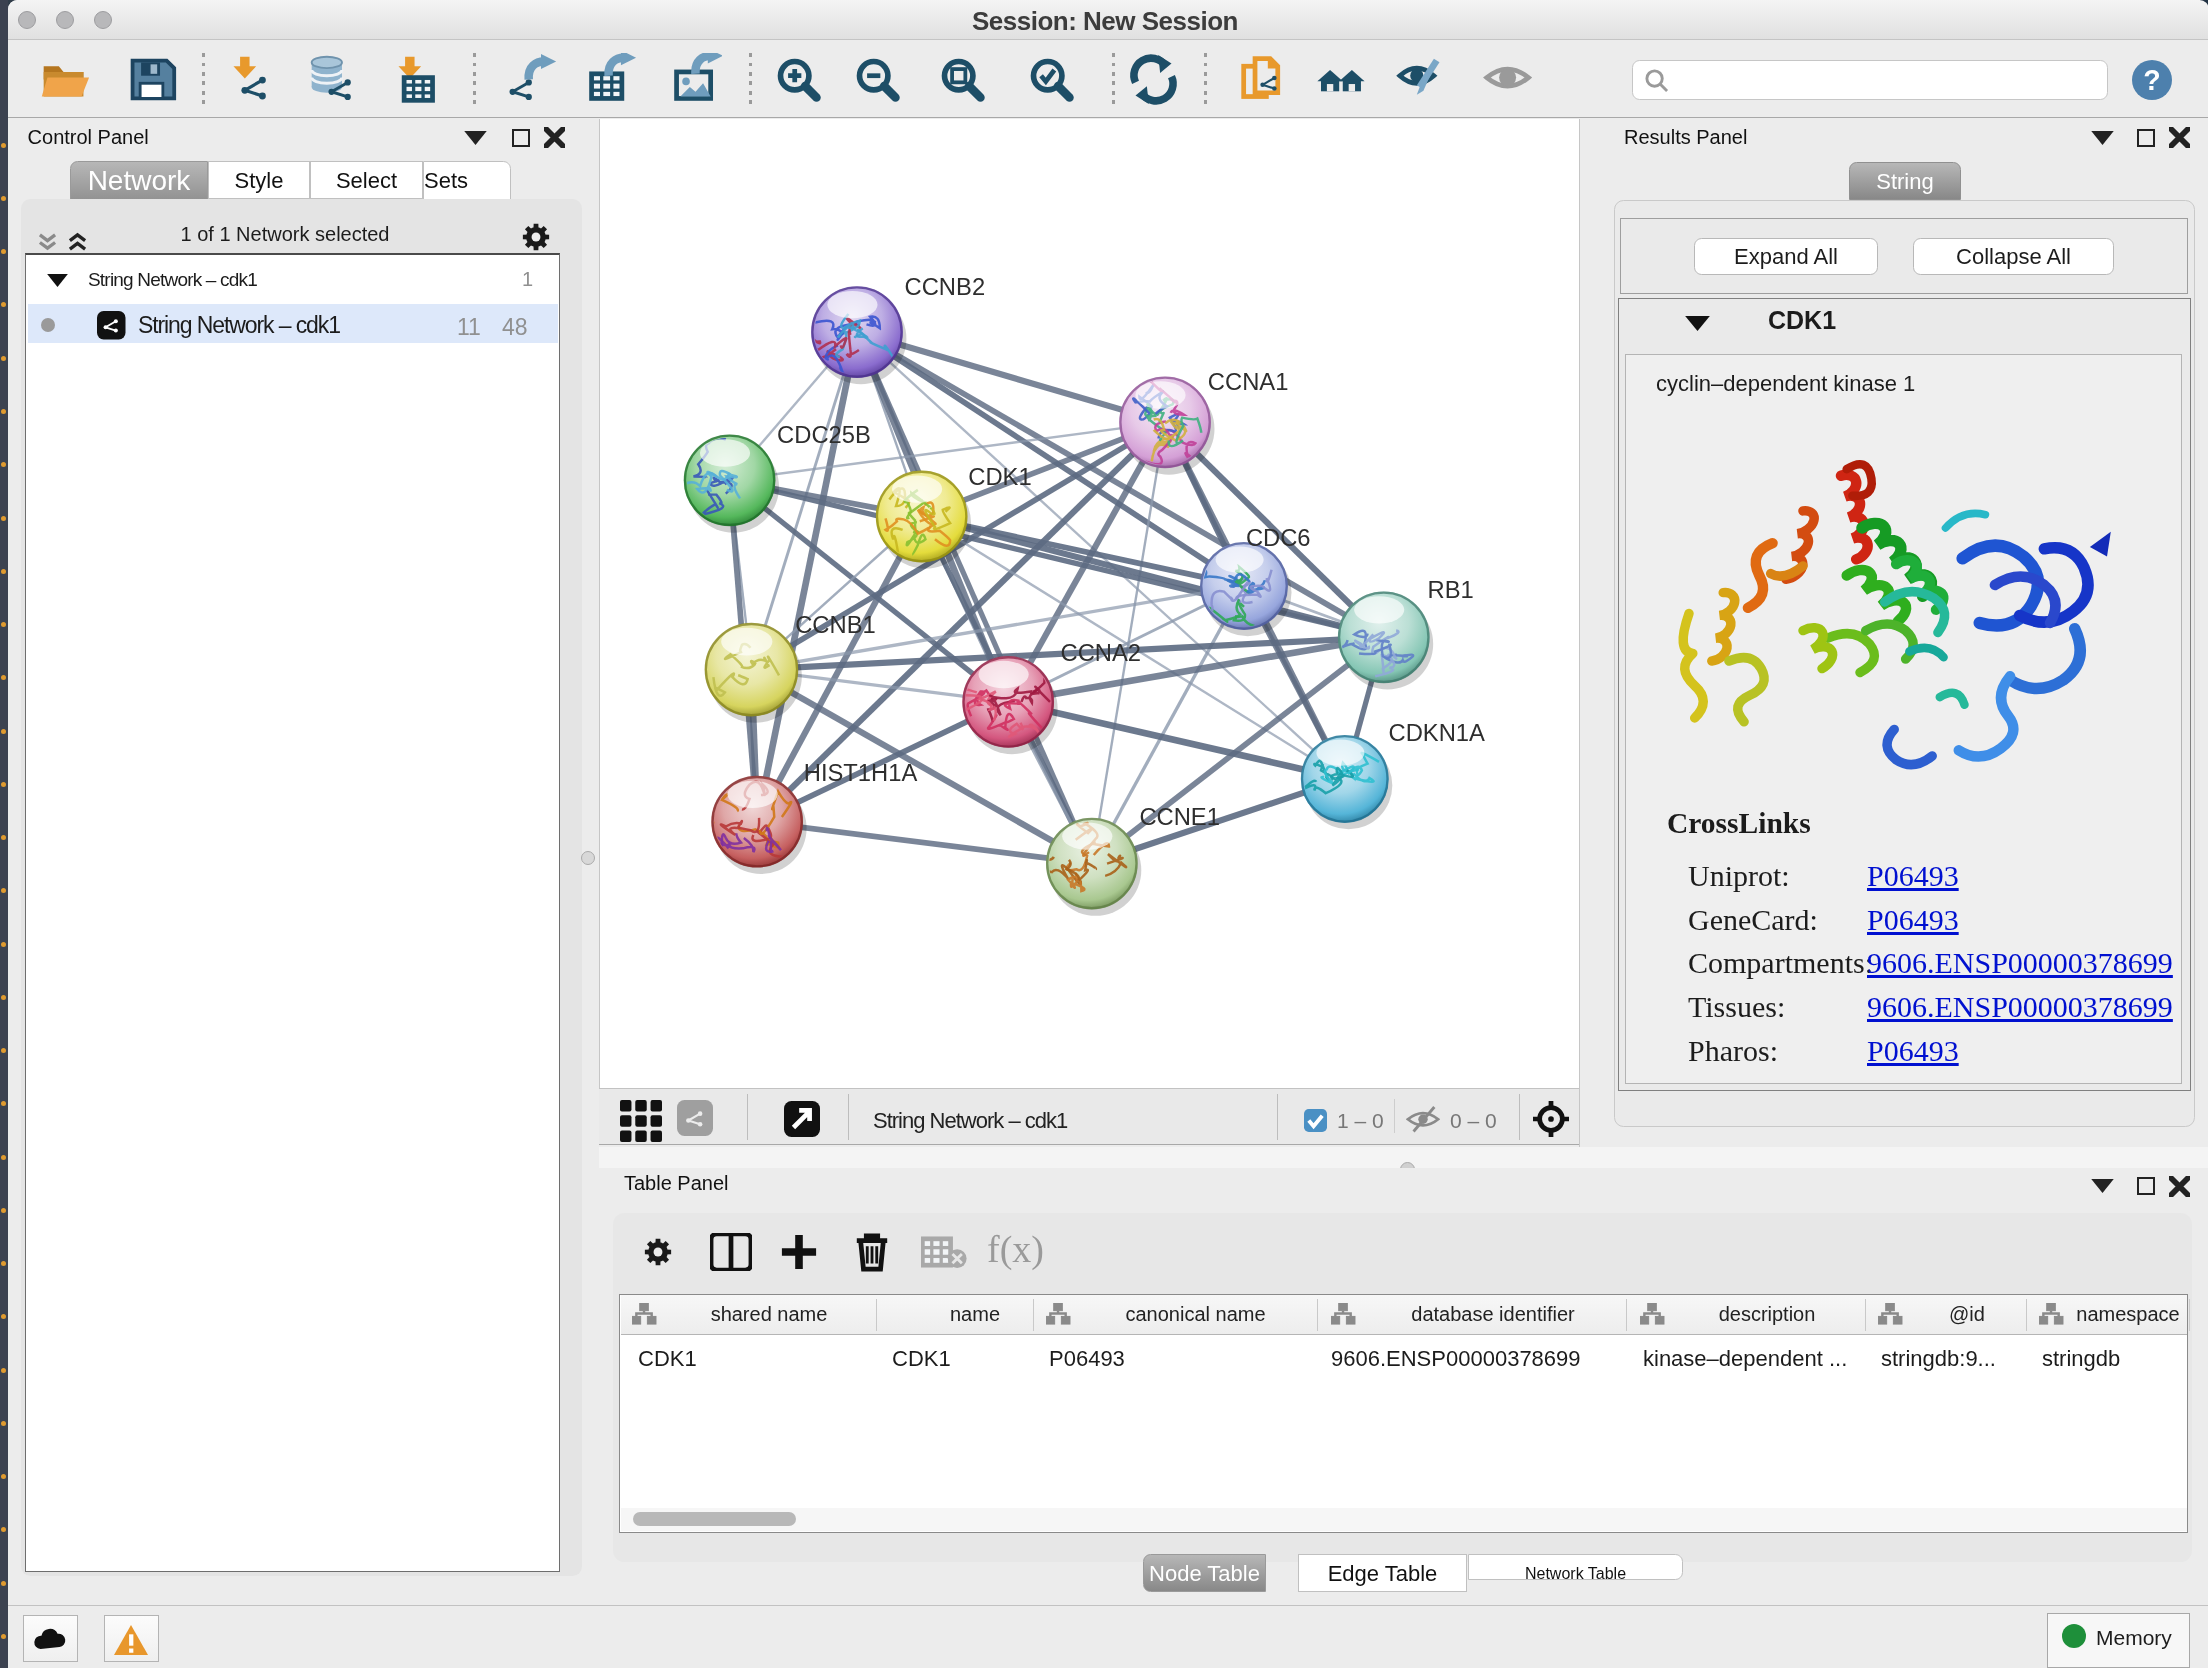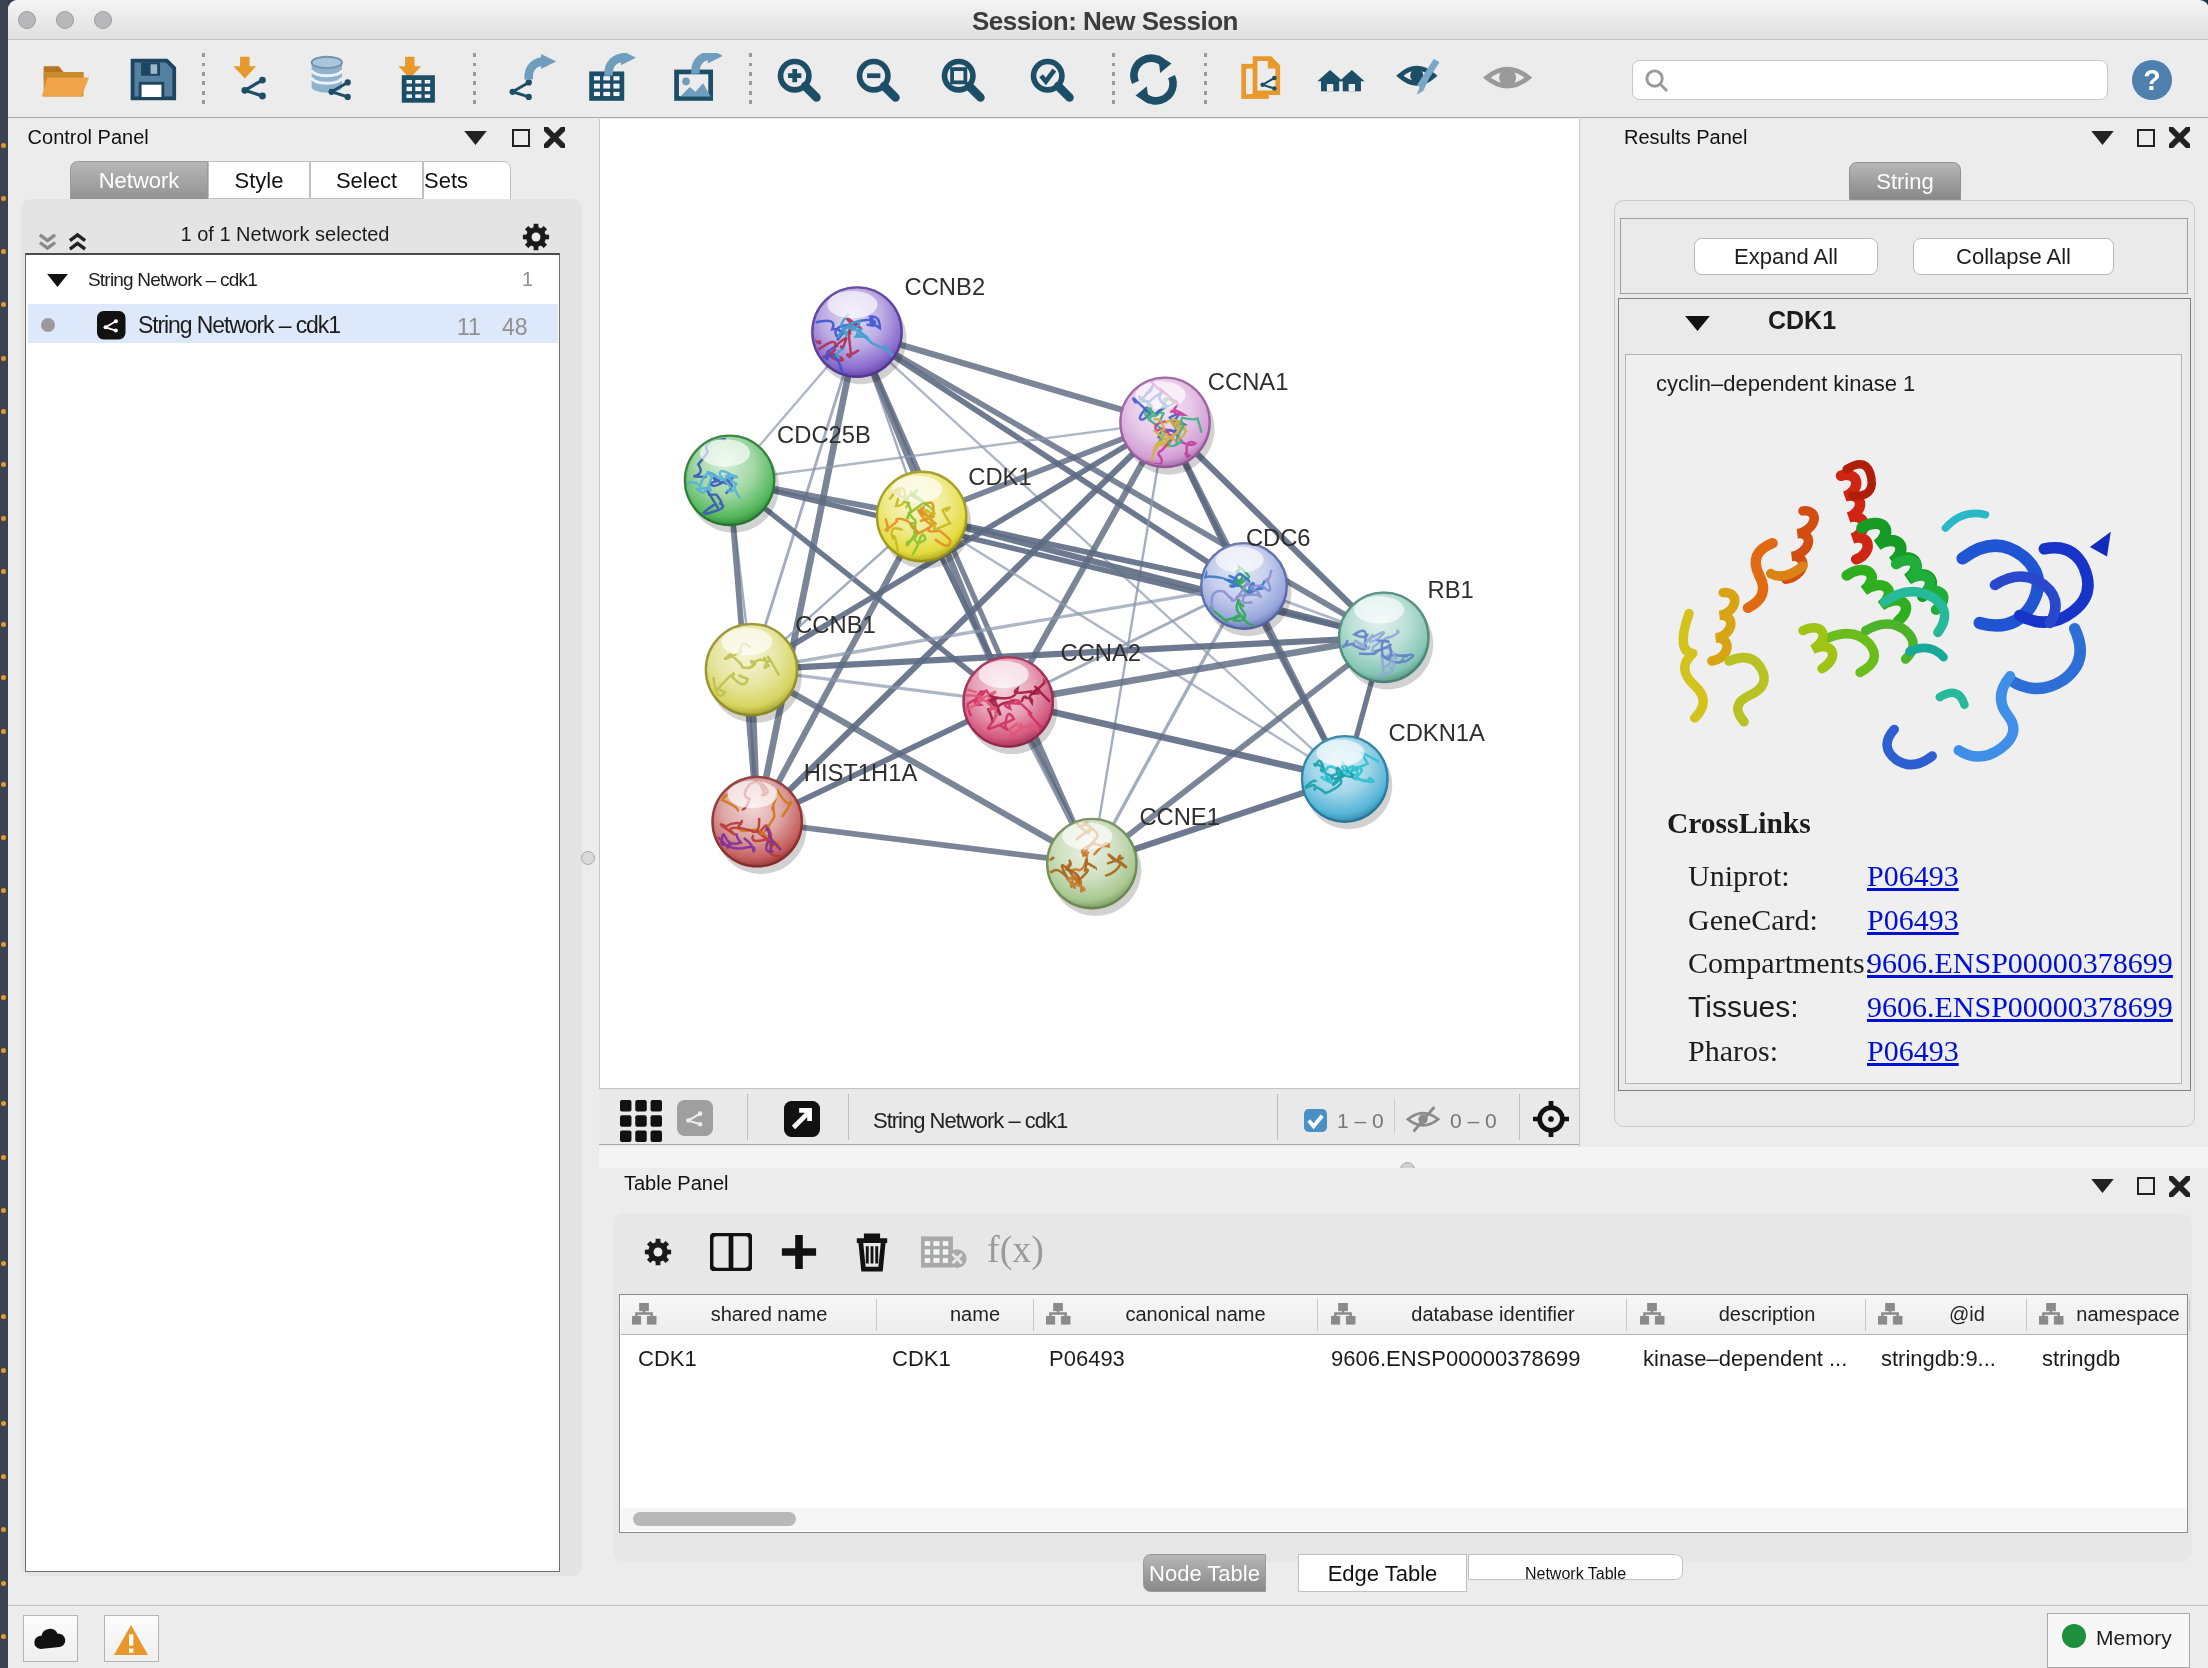--- a/index.html
+++ b/index.html
@@ -178,21 +178,21 @@
     <text x="21" y="32" font-size="30" font-weight="bold" fill="#fff" text-anchor="middle">?</text>
   </svg>
 <div class="abs hdr" style="left:27.6px;top:126px">Control Panel</div>
 <svg class="abs" style="left:464px;top:131px" width="23" height="15" viewBox="0 0 24 16">
     <path d="M0 0 h24 l-12 15z" fill="#222"></path>
   </svg>
 <div class="abs" style="left:512px;top:129px;width:18px;height:18px;border:2.9px solid #222"></div>
 <svg class="abs" style="left:544px;top:127px" width="21" height="21" viewBox="0 0 22 22">
     <path d="M2 2 L20 20 M20 2 L2 20" stroke="#222" stroke-width="6" stroke-linecap="round"></path>
   </svg>
-<div class="abs gtab" style="left:70px;top:161px;width:138px;height:50px;border-radius:7.6px 0 0 0;border:1px solid #9a9a9a;text-align:center;line-height:38px;font-size:22px">Network</div>
+<div class="abs gtab" style="left:70px;top:161px;width:138px;height:50px;border-radius:7.6px 0 0 0;border:1px solid #9a9a9a;text-align:center;line-height:38px;font-size:28px">Network</div>
 <div class="abs wtab" style="left:208px;top:161px;width:102px;height:38px;border:1px solid #c0c0c0;text-align:center;line-height:38px;font-size:22px">Style</div>
 <div class="abs wtab" style="left:310px;top:161px;width:113px;height:38px;border:1px solid #c0c0c0;text-align:center;line-height:38px;font-size:22px">Select</div>
 <div class="abs wtab" style="left:423px;top:161px;width:88px;height:39px;border:1px solid #c0c0c0;border-radius:0 7.6px 0 0;line-height:38px;font-size:22px">Sets</div>
 <div class="abs" style="left:21px;top:199px;width:561px;height:1377px;background:#e4e4e4;border-radius:9.5px"></div>
 <svg class="abs" style="left:38px;top:233px" width="19" height="18" viewBox="0 0 20 19">
     <path d="M2 2 l8 6 8 -6 M2 10 l8 6 8 -6" fill="none" stroke="#8a8a8a" stroke-width="3.5"></path>
   </svg>
 <svg class="abs" style="left:68px;top:232px" width="19" height="19" viewBox="0 0 20 20">
     <path d="M2 18 l8 -6 8 6 M2 9 l8 -6 8 6" fill="none" stroke="#222" stroke-width="3.5"></path>
   </svg>
@@ -665,21 +665,21 @@
     <path d="M452 100 l22 -16 -4 26z" fill="#132bb8"></path>
     <path d="M300 80 q18 -20 42 -14" fill="none" stroke="#28b8c8" stroke-width="8" stroke-linecap="round"></path>
   </svg>
 <div class="abs" style="left:1667px;top:807px;font-family:'Liberation Serif',serif;font-size:29.5px;font-weight:bold">CrossLinks</div>
 <div class="abs" style="left:1688px;top:859px;font-family:'Liberation Serif',serif;font-size:30px">Uniprot:</div>
 <div class="abs link" style="left:1867px;top:859px;font-family:'Liberation Serif',serif;font-size:30px">P06493</div>
 <div class="abs" style="left:1688px;top:903px;font-family:'Liberation Serif',serif;font-size:30px">GeneCard:</div>
 <div class="abs link" style="left:1867px;top:903px;font-family:'Liberation Serif',serif;font-size:30px">P06493</div>
 <div class="abs" style="left:1688px;top:946px;font-family:'Liberation Serif',serif;font-size:30px">Compartments:</div>
 <div class="abs link" style="left:1867px;top:946px;font-family:'Liberation Serif',serif;font-size:30px">9606.ENSP00000378699</div>
-<div class="abs" style="left:1688px;top:990px;font-family:Liberation Sans, sans-serif;font-size:30px">Tissues:</div>
+<div class="abs" style="left:1688px;top:990px;font-family:Liberation Serif, serif;font-size:30px">Tissues:</div>
 <div class="abs link" style="left:1867px;top:990px;font-family:'Liberation Serif',serif;font-size:30px">9606.ENSP00000378699</div>
 <div class="abs" style="left:1688px;top:1034px;font-family:'Liberation Serif',serif;font-size:30px">Pharos:</div>
 <div class="abs link" style="left:1867px;top:1034px;font-family:'Liberation Serif',serif;font-size:30px">P06493</div>
 <div class="abs" style="left:599px;top:1168px;width:1609px;height:437px;background:#ececec"></div>
 <div class="abs hdr" style="left:624px;top:1172px">Table Panel</div>
 <svg class="abs" style="left:2091px;top:1179px" width="23" height="15" viewBox="0 0 24 16">
     <path d="M0 0 h24 l-12 15z" fill="#222"></path>
   </svg>
 <div class="abs" style="left:2137px;top:1177px;width:18px;height:18px;border:2.9px solid #222"></div>
 <svg class="abs" style="left:2169px;top:1176px" width="21" height="21" viewBox="0 0 22 22">

